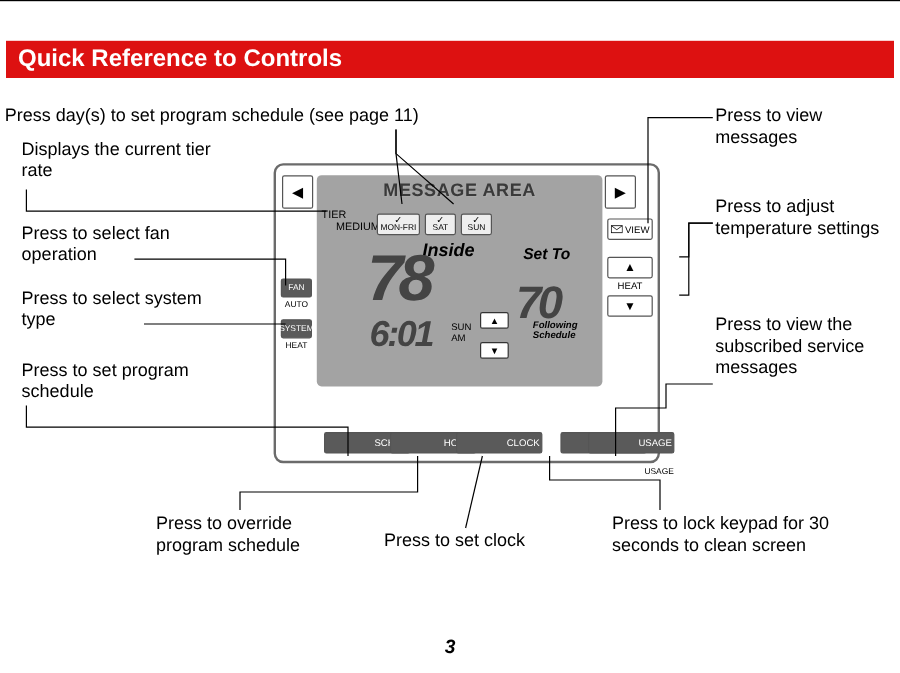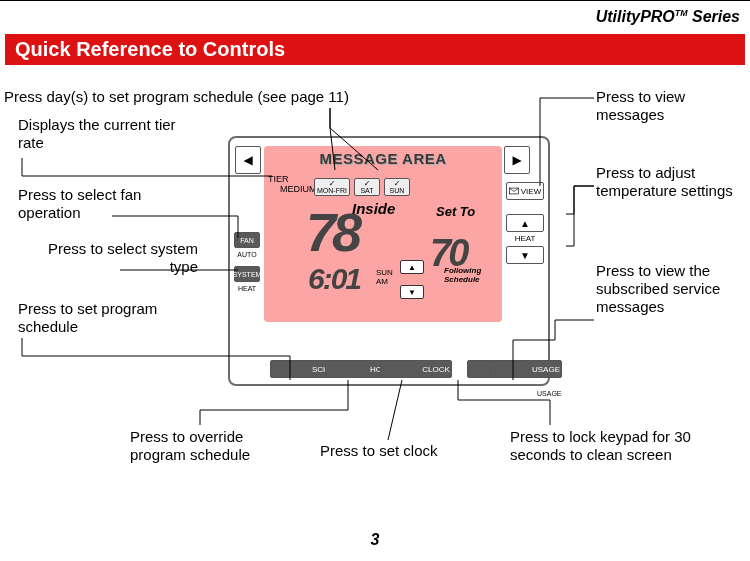--- a/index.html
+++ b/index.html
@@ -9,21 +9,21 @@
   .hr-top { position:absolute; top:0; left:0; right:0; height:1px; background:#000; }
   .series { position:absolute; top:8px; right:10px; font-style:italic; font-weight:bold; }
   .series .tm { font-size:.55em; vertical-align:super; }
 
   .redbar { position:absolute; top:34px; left:5px; right:5px; background:#d11; color:#fff; font-weight:bold; padding:4px 10px; font-size:20px; }
 
   .page-num { position:absolute; bottom:12px; left:0; right:0; text-align:center; font-weight:bold; font-style:italic; }
 
   
   .device { position:absolute; left:228px; top:136px; width:322px; height:250px; border:2px solid #6b6b6b; border-radius:8px; background:#fff; }
-  .screen { position:absolute; left:34px; top:8px; right:46px; height:176px; background:#fca5a5; border-radius:4px; }
+  .screen { position:absolute; left:34px; top:8px; right:46px; height:176px; background:#a3a3a3; border-radius:4px; }
   .msg-title { position:absolute; top:4px; left:0; right:0; text-align:center; font-weight:bold; color:#3a3a3a; font-size:15px; text-shadow:1px 1px #aaa; letter-spacing:.5px; }
 
   
   .msgnav { position:absolute; top:8px; width:26px; height:28px; border:1px solid #555; border-radius:2px; background:#fff; display:flex; align-items:center; justify-content:center; font-size:12px; }
   .msgnav.l { left:5px; }
   .msgnav.r { right:18px; }
 
   .view-btn { position:absolute; top:44px; right:4px; width:38px; height:18px; border:1px solid #555; border-radius:2px; background:#fff; font-size:8px; display:flex; align-items:center; justify-content:center; }
   .view-btn svg { width:10px; height:8px; margin-right:2px; }
 
@@ -55,29 +55,26 @@
 
   
   .call { position:absolute; font-size:15px; line-height:18px; }
   svg.lines { position:absolute; left:0; top:0; width:750px; height:561px; pointer-events:none; }
 </style>
 </head>
 <body>
 
 <div class="wrap">
   <div class="hr-top"></div>
-  <div class="series">
-    <span>UtilityPRO</span><span class="tm">TM</span><span> Series</span>
-  </div>
   <div class="redbar"><span>Quick Reference to Controls</span></div>
 
   <div class="call" style="left:4px; top:88px;">Press day(s) to set program schedule (see page 11)</div>
   <div class="call" style="left:18px; top:116px; width:160px;">Displays the current tier rate</div>
   <div class="call" style="left:18px; top:186px; width:160px;">Press to select fan operation</div>
-  <div class="call" style="left:18px; top:240px; width:180px;text-align:right;">Press to select system type</div>
+  <div class="call" style="left:18px; top:240px; width:180px;">Press to select system type</div>
   <div class="call" style="left:18px; top:300px; width:180px;">Press to set program schedule</div>
   <div class="call" style="left:130px; top:428px; width:160px;">Press to override program schedule</div>
   <div class="call" style="left:320px; top:442px;">Press to set clock</div>
   <div class="call" style="left:510px; top:428px; width:220px;">Press to lock keypad for 30 seconds to clean screen</div>
   <div class="call" style="left:596px; top:88px; width:140px;">Press to view messages</div>
   <div class="call" style="left:596px; top:262px; width:150px;">Press to view the subscribed service messages</div>
   <div class="call" style="left:596px; top:164px; width:150px;">Press to adjust temperature settings</div>
 
   <div class="device">
     <div class="msgnav l">

